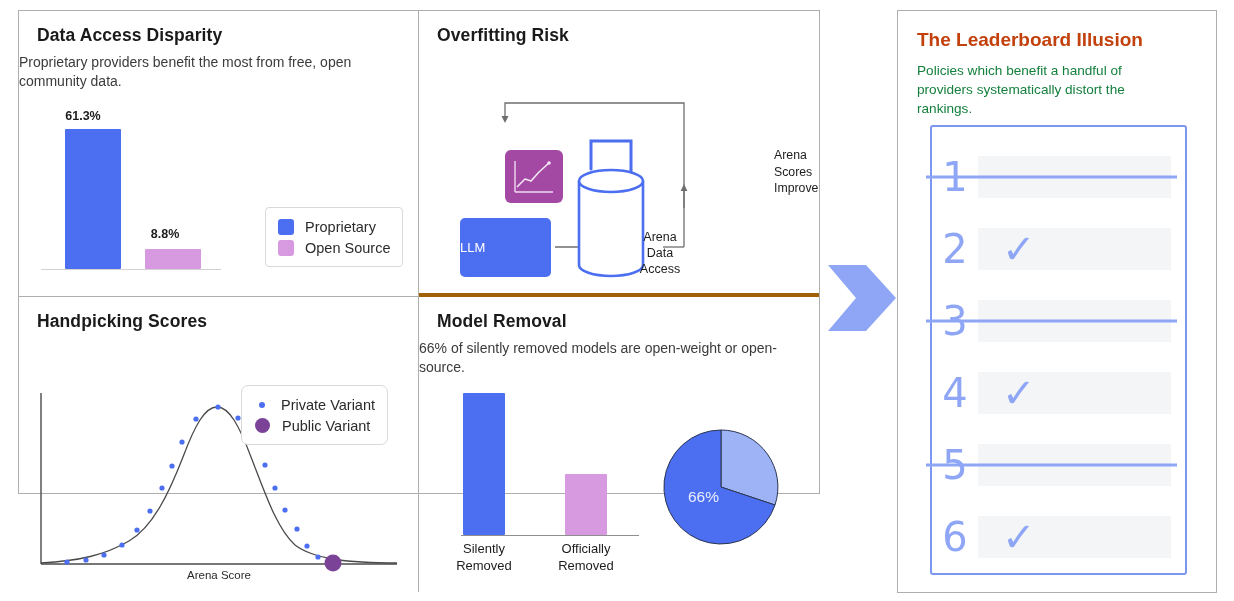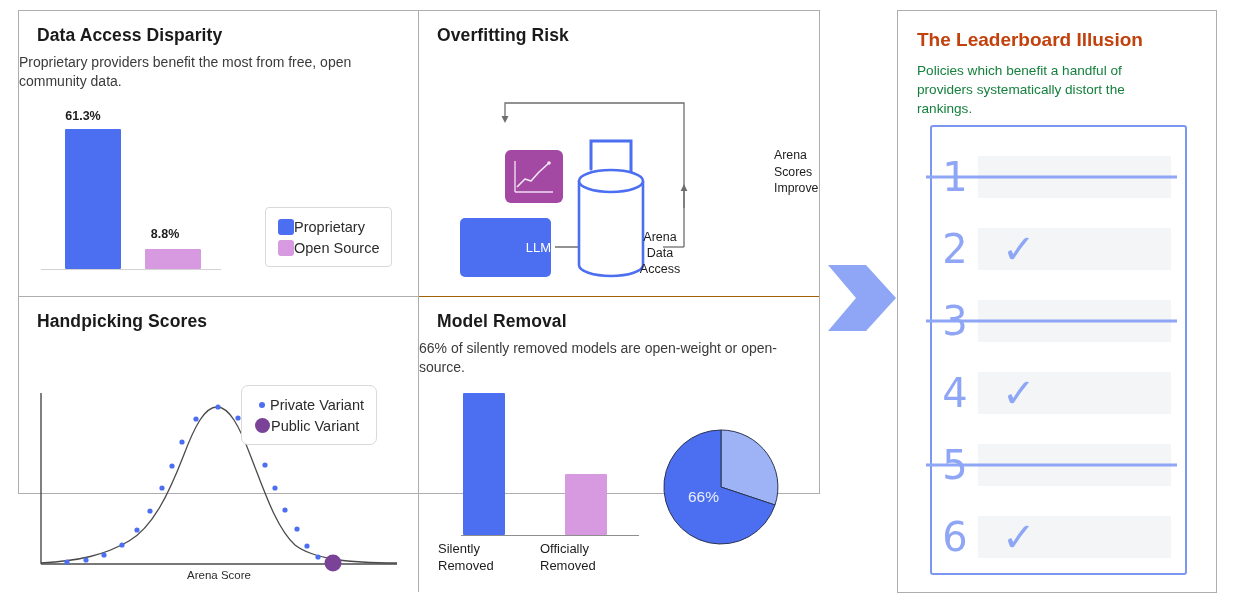--- a/index.html
+++ b/index.html
@@ -15,21 +15,21 @@
   
   .grid-wrap {
     position: absolute;
     left: 18px; top: 10px;
     width: 802px; height: 484px;
     border: 1px solid #aeaeae;
     background: #fff;
   }
   .panel { position: absolute; overflow: hidden; }
   .p-tl { left: 0;     top: 0;     width: 400px; height: 286px; border-right: 1px solid #aeaeae; border-bottom: 1px solid #aeaeae; }
-  .p-tr { left: 400px; top: 0;     width: 400px; height: 286px; border-bottom: 1px solid #a16207; }
+  .p-tr { left: 400px; top: 0;     width: 400px; height: 286px; border-bottom: 4px solid #a16207; }
   .p-bl { left: 0;     top: 286px; width: 400px; height: 295px; border-right: 1px solid #aeaeae; }
   .p-br { left: 400px; top: 286px; width: 400px; height: 295px; }
 
   .p-title {
     position: absolute; left: 18px; top: 14px;
     font-size: 17.5px; font-weight: 700; color: #1a1a1a;
     letter-spacing: .1px;
   }
   .p-sub {
     position: absolute; left: 0; top: 42px; width: 368px;
@@ -46,30 +46,30 @@
   }
   .bar-lab {
     position: absolute; font-size: 12.5px; font-weight: 700; color: #1d1d1d;
     text-align: center;
   }
   .legend-box {
     position: absolute;
     border: 1px solid #d9d9d9; border-radius: 4px; background: #fff;
     padding: 8px 12px;
   }
-  .legend-row { display: flex; align-items: center; height: 21px; }
+  .legend-row { display: flex; align-items: center; gap: 11px; height: 21px; }
   .legend-swatch { width: 16px; height: 16px; border-radius: 3px; flex: none; }
   .legend-dot-s { width: 6px; height: 6px; border-radius: 50%; flex: none; margin: 0 5px; }
   .legend-dot-l { width: 15px; height: 15px; border-radius: 50%; flex: none; margin: 0 1px; }
   .legend-txt { font-size: 14.5px; color: #2b2b2b; white-space: nowrap; }
 
   
   .flow-svg { position: absolute; left: 0; top: 78px; }
   .node-box {
-    position: absolute; display: flex; align-items: center; justify-content: flex-end;
+    position: absolute; display: flex; align-items: center; justify-content: flex-start;
     border-radius: 5px; color: #fff; font-size: 13px;
   }
   .node-llm { left: 41px; top: 207px; width: 91px; height: 59px; background: #4c6ef0; }
   .node-arena {
     position: absolute; left: 86px; top: 139px; width: 58px; height: 53px;
     background: #a349a4; border-radius: 6px;
   }
   .cyl-text {
     position: absolute; left: 196px; top: 218px; width: 90px;
     font-size: 12.5px; line-height: 16px; color: #1d1d1d; text-align: center;
@@ -83,21 +83,21 @@
   .curve-host { position: absolute; left: 0; top: 0; }
   .axis-caption {
     position: absolute; font-size: 11.5px; color: #2b2b2b; text-align: center;
   }
 
   
   .br-axis {
     position: absolute; left: 42px; top: 238px; width: 178px; height: 1px; background: #8e8e8e;
   }
   .br-cat {
-    position: absolute; font-size: 13px; line-height: 17px; color: #1d1d1d; text-align: left; width: 92px;
+    position: absolute; font-size: 13px; line-height: 17px; color: #1d1d1d; text-align: center; width: 92px;
   }
   .pie-pct {
     position: absolute; font-size: 15.5px; color: #eaeefc;
   }
 
   
   .chev { position: absolute; left: 826px; top: 263px; }
 
   
   .right-panel {

